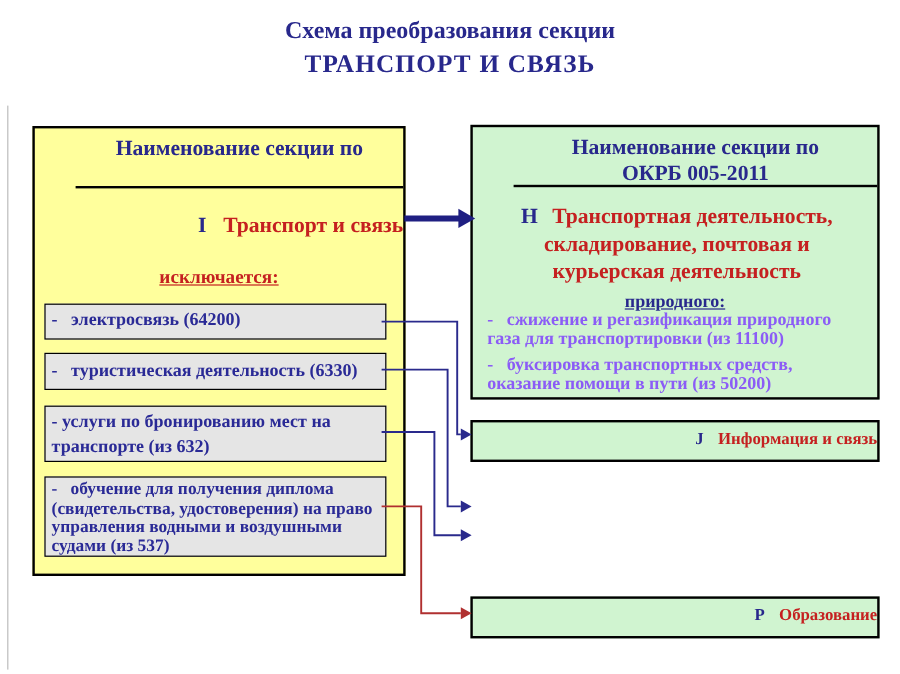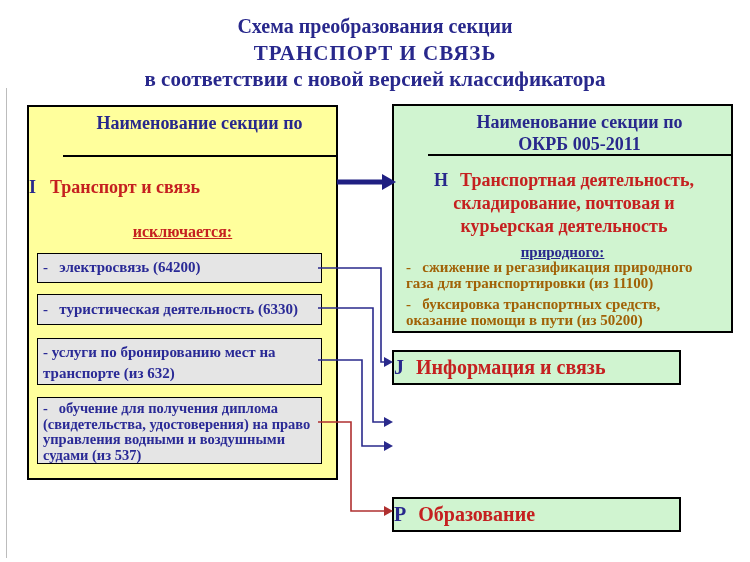--- a/index.html
+++ b/index.html
@@ -13,68 +13,67 @@
   .title .t1{font-size:20px;line-height:27px;}
   .title .t2{font-size:21px;line-height:26px;letter-spacing:1px;}
   .title .t3{font-size:21px;line-height:27px;}
   
   .panel{position:absolute;border:2px solid #000;box-sizing:border-box;padding-left:34px;}
   .left-panel{left:27px;top:105px;width:311px;height:375px;background:#FFFF9C;}
   .right-panel{left:392px;top:104px;width:341px;height:229px;background:#D0F4D0;}
   .panel-header{border-bottom:2px solid #000;text-align:center;font-weight:bold;
     color:#28288C;font-size:18px;line-height:22px;padding-top:5px;height:50px;
     box-sizing:border-box;}
-  .section-line{position:absolute;left:0;width:100%;text-align:left;
+  .section-line{position:absolute;left:0;width:100%;text-align:right;
     font-weight:bold;font-size:18px;}
   .code{color:#28288C;margin-right:14px;}
   .name{color:#C52020;}
   .excl{position:absolute;top:116px;left:0;width:100%;text-align:center;
     color:#C52020;font-size:16px;font-weight:bold;text-decoration:underline;}
   .item{position:absolute;left:8px;width:285px;background:#e5e5e5;
     border:1px solid #000;box-sizing:border-box;color:#2A2A96;font-weight:bold;
     font-size:15px;white-space:pre-wrap;}
   .item1{top:146px;height:30px;line-height:27px;padding-left:5px;}
   .item2{top:187px;height:31px;line-height:28px;padding-left:5px;}
   .item3{top:231px;height:47px;line-height:21px;padding:3px 2px 0 5px;}
   .item4{top:290px;height:67px;line-height:15.5px;padding:3px 2px 0 5px;font-size:14.5px;}
   
   .h-line{position:absolute;top:63px;left:30px;width:280px;text-align:center;
     font-size:18px;font-weight:bold;line-height:23px;}
   .h-line .code{margin-right:12px;}
   .adds{position:absolute;top:138px;left:0;width:100%;text-align:center;
     color:#28288C;font-size:15px;font-weight:bold;text-decoration:underline;}
-  .rbullet{position:absolute;left:12px;width:318px;color:#a16207;font-weight:bold;
+  .rbullet{position:absolute;left:12px;width:318px;color:#8b5cf6;font-weight:bold;
     font-size:15px;line-height:16px;white-space:pre-wrap;}
   .rb1{top:153px;}
   .rb2{top:190px;}
   
-  .target-box{position:absolute;left:392px;width:289px;background:#D0F4D0;
-    border:2px solid #000;box-sizing:border-box;text-align:left;
-    font-weight:bold;font-size:20px;}
+  .target-box{position:absolute;left:392px;width:341px;background:#D0F4D0;
+    border:2px solid #000;box-sizing:border-box;text-align:right;
+    font-weight:bold;font-size:14px;}
   .box-j{top:350px;height:35px;line-height:30px;}
   .box-n{top:398px;height:80px;padding-top:9px;line-height:24px;}
   .box-p{top:497px;height:35px;line-height:30px;}
   .nb-inner{width:270px;margin:0 auto;}
   
   .frame-line{position:absolute;left:6px;top:88px;width:1px;height:470px;background:#bcbcbc;}
   
   #connectors{position:absolute;left:0;top:0;width:750px;height:562px;
     pointer-events:none;z-index:5;}
 </style>
 </head>
 <body>
 
 <div id="stage">
 
   <div class="frame-line"></div>
 
   <div class="title">
     <div class="t1">Схема преобразования секции</div>
     <div class="t2">ТРАНСПОРТ И СВЯЗЬ</div>
-    <div class="t3">в соответствии с новой версией классификатора</div>
   </div>
 
   <div class="panel left-panel">
     <div class="panel-header">
       <div>Наименование секции по</div>
     </div>
     <div class="section-line" style="top:70px;">
       <span class="code">I</span><span class="name">Транспорт и связь</span>
     </div>
     <div class="excl">исключается:</div>

